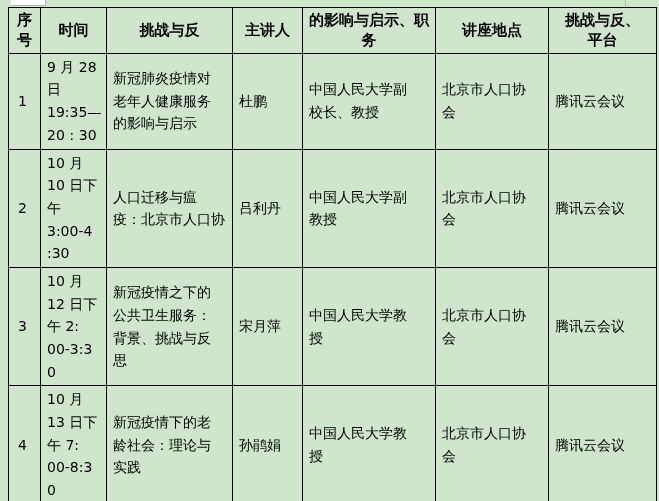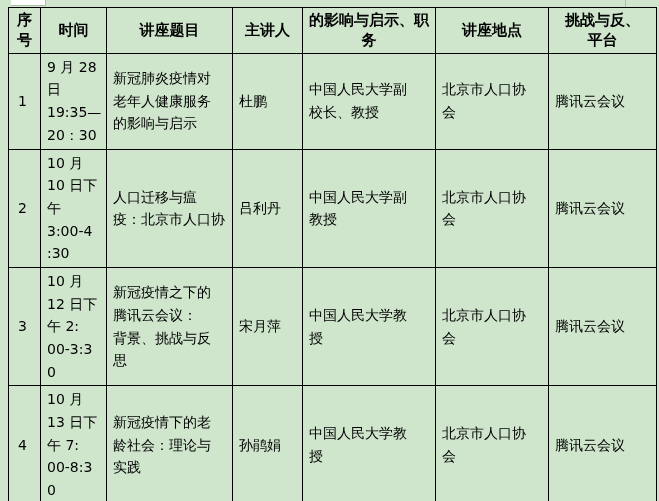--- a/index.html
+++ b/index.html
@@ -74,21 +74,21 @@
     <col style="width:70px">
     <col style="width:133px">
     <col style="width:113px">
     <col style="width:108px">
   </colgroup>
   <thead>
     <tr class="rh">
       <th>序
 号</th>
       <th>时间</th>
-      <th>讲座题目</th>
+      <th>挑战与反</th>
       <th>主讲人</th>
       <th>的影响与启示、职
 务</th>
       <th>讲座地点</th>
       <th>挑战与反、
 平台</th>
     </tr>
   </thead>
   <tbody>
     <tr class="r1">
@@ -124,21 +124,21 @@
       <td>腾讯云会议</td>
     </tr>
     <tr class="r3">
       <td class="c-num">3</td>
       <td>10 月
 12 日下
 午 2:
 00-3:3
 0</td>
       <td>新冠疫情之下的
-腾讯云会议：
+公共卫生服务：
 背景、挑战与反
 思</td>
       <td>宋月萍</td>
       <td>中国人民大学教
 授</td>
       <td>北京市人口协
 会</td>
       <td>腾讯云会议</td>
     </tr>
     <tr class="r4">

